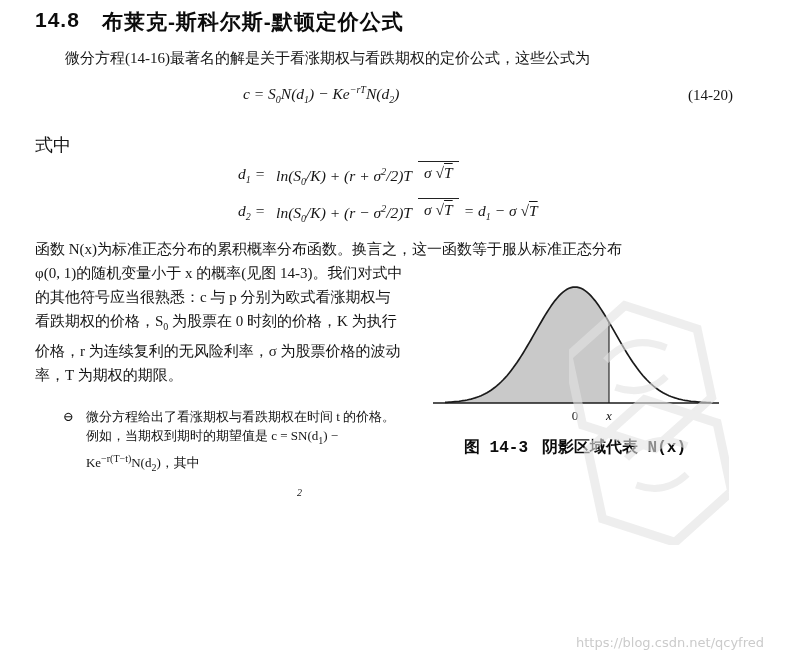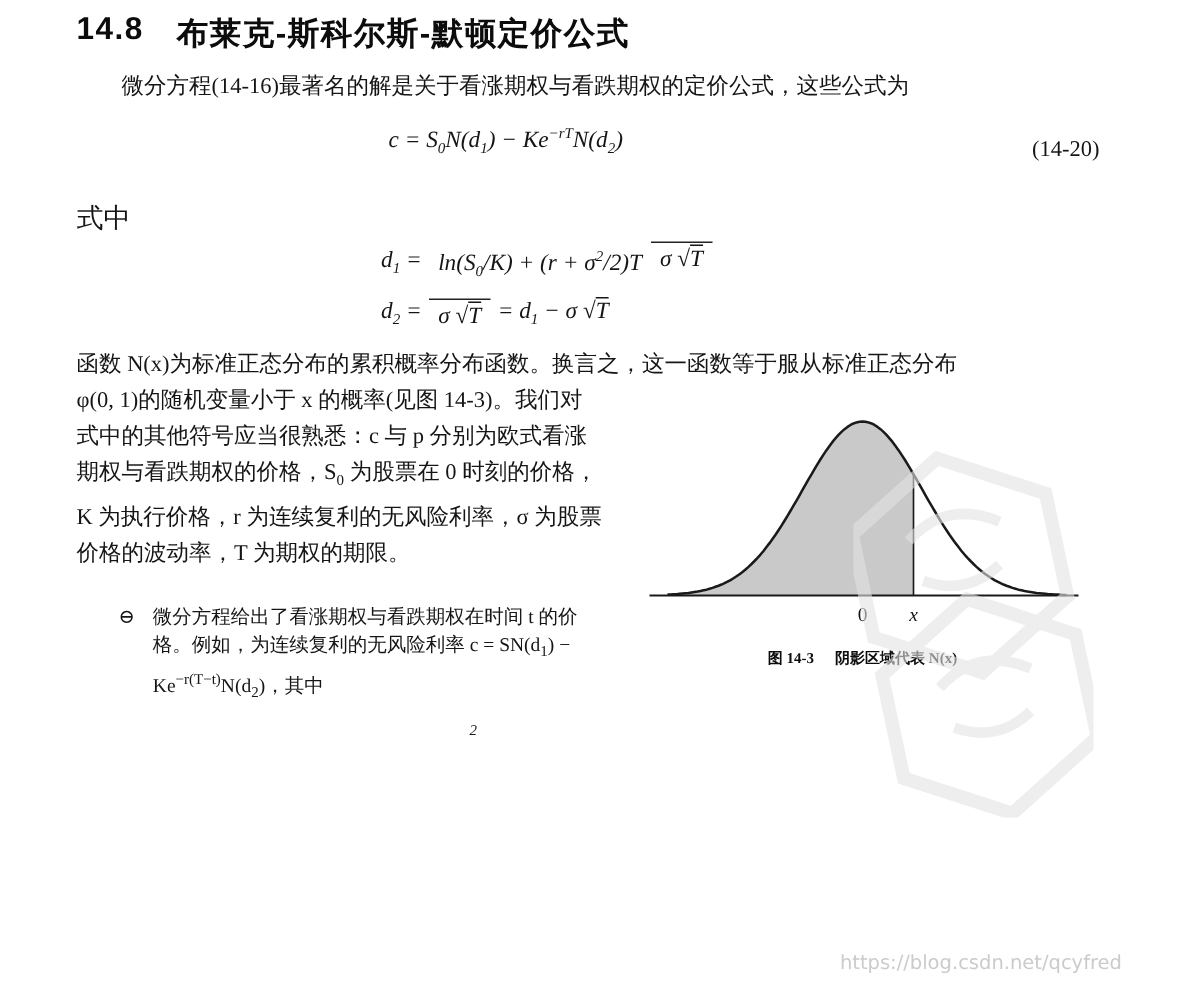--- a/index.html
+++ b/index.html
@@ -1,54 +1,53 @@
 <!DOCTYPE html>
 <html><head>
 <meta charset="utf-8">
 <style>
   *{box-sizing:border-box;margin:0;padding:0;}
   html,body{background:#ffffff;}
   .page{
     width:764px;height:660px;position:relative;overflow:hidden;
     background:#ffffff;color:#151515;
     font-family:"Liberation Serif","DejaVu Serif",serif;
-    padding-left:16px;
   }
   .content{padding:8px 31px 0 35px;}
   .title{
     font-family:"Liberation Sans","DejaVu Sans",sans-serif;
     font-size:21px;font-weight:bold;display:flex;gap:22px;
     margin-bottom:10px;letter-spacing:1px;color:#0c0c0c;
   }
   p.body{font-size:15px;line-height:24px;}
   .indent{text-indent:2em;}
-  .eqrow{display:flex;align-items:flex-end;font-size:15.5px;margin-top:8px;line-height:24px;}
+  .eqrow{display:flex;align-items:center;font-size:15.5px;margin-top:8px;line-height:24px;}
   .eqbody{margin-left:208px;font-style:italic;}
   .eqnum{margin-left:auto;font-style:normal;font-size:15px;}
   .where{font-size:18px;margin-top:22px;line-height:22px;}
   .deq{display:flex;align-items:center;margin:5px 0 0 203px;font-style:italic;font-size:15.5px;line-height:19px;font-family:Liberation Serif, serif;}
   .frac{display:inline-flex;flex-direction:row;text-align:center;margin:0 5px;}
   .frac .num,.frac .den{padding:1px 6px;white-space:nowrap;}
   .frac .den{border-top:1.3px solid #222;}
   sub{font-size:10px;}
   sup{font-size:10px;}
   .sqrt-bar{text-decoration:overline;}
   .sec{margin-top:8px;}
   .fig{float:right;width:316px;margin:2px 0 26px 14px;text-align:center;}
   .fig figcaption{
-    font-family:Liberation Serif, serif;
-    font-weight:bold;font-size:10px;margin-top:2px;color:#0c0c0c;
+    font-family:Liberation Mono, monospace;
+    font-weight:bold;font-size:16px;margin-top:2px;color:#0c0c0c;
   }
   .fig .cap-label{margin-right:14px;}
   .fn{margin:20px 0 0 28px;display:flex;gap:12px;font-size:13px;line-height:19px;}
   .fn-marker{flex:0 0 auto;}
   .fn-eq{display:flex;align-items:center;margin:7px 0 0 253px;font-size:13px;font-style:italic;line-height:16px;}
   .fn-eq .frac .num,.fn-eq .frac .den{padding:1px 4px;}
   .watermark-url{
-    position:absolute;right:16px;bottom:10px;
+    position:absolute;right:0;bottom:10px;
     font-family:"DejaVu Sans","Liberation Sans",sans-serif;
     font-size:13px;color:#cbcbcb;
   }
   .stamp{position:absolute;top:295px;right:35px;opacity:.6;pointer-events:none;}
 </style>
 </head>
 <body>
 
 <div class="page">
   <div class="content">
@@ -72,20 +71,21 @@
       <span><span>d</span><sub>1</sub><span> = </span></span>
       <span class="frac">
         <span class="num"><span>ln(S</span><sub>0</sub><span>/K) + (r + σ</span><sup>2</sup><span>/2)T</span></span>
         <span class="den"><span>σ </span><span><span>√</span><span class="sqrt-bar">T</span></span></span>
       </span>
     </div>
 
     <div class="deq">
       <span><span>d</span><sub>2</sub><span> = </span></span>
       <span class="frac">
+        <span class="num"><span>ln(S</span><sub>0</sub><span>/K) + (r − σ</span><sup>2</sup><span>/2)T</span></span>
         <span class="den"><span>σ </span><span><span>√</span><span class="sqrt-bar">T</span></span></span>
       </span>
       <span><span> = d</span><sub>1</sub><span> − σ </span><span><span>√</span><span class="sqrt-bar">T</span></span></span>
     </div>
 
     <div class="sec">
       <p class="body">函数 N(x)为标准正态分布的累积概率分布函数。换言之，这一函数等于服从标准正态分布</p>
 
       <div>
         <figure class="fig">
@@ -101,21 +101,21 @@
             <span class="cap-label">图 14-3</span><span>阴影区域代表 N(x)</span>
           </figcaption>
         </figure>
 
         <p class="body"><span>φ(0, 1)的随机变量小于 x 的概率(见图 14-3)。我们对式中的其他符号应当很熟悉：c 与 p 分别为欧式看涨期权与看跌期权的价格，S</span><sub>0</sub><span> 为股票在 0 时刻的价格，K 为执行价格，r 为连续复利的无风险利率，σ 为股票价格的波动率，T 为期权的期限。</span></p>
       </div>
     </div>
 
     <div class="fn">
       <span class="fn-marker">⊖</span>
-      <span class="fn-text"><span>微分方程给出了看涨期权与看跌期权在时间 t 的价格。例如，为连续复利的无风险利率 c = SN(d</span><sub>1</sub><span>) − Ke</span><sup>−r(T−t)</sup><span>N(d</span><sub>2</sub><span>)，其中</span></span>
+      <span class="fn-text"><span>微分方程给出了看涨期权与看跌期权在时间 t 的价格。例如，当期权到期时的期望值是 c = SN(d</span><sub>1</sub><span>) − Ke</span><sup>−r(T−t)</sup><span>N(d</span><sub>2</sub><span>)，其中</span></span>
     </div>
 
     <div class="fn-eq">
 
       <span class="frac">
         <span class="num"><sup>2</sup></span>
 
       </span>
     </div>
 

